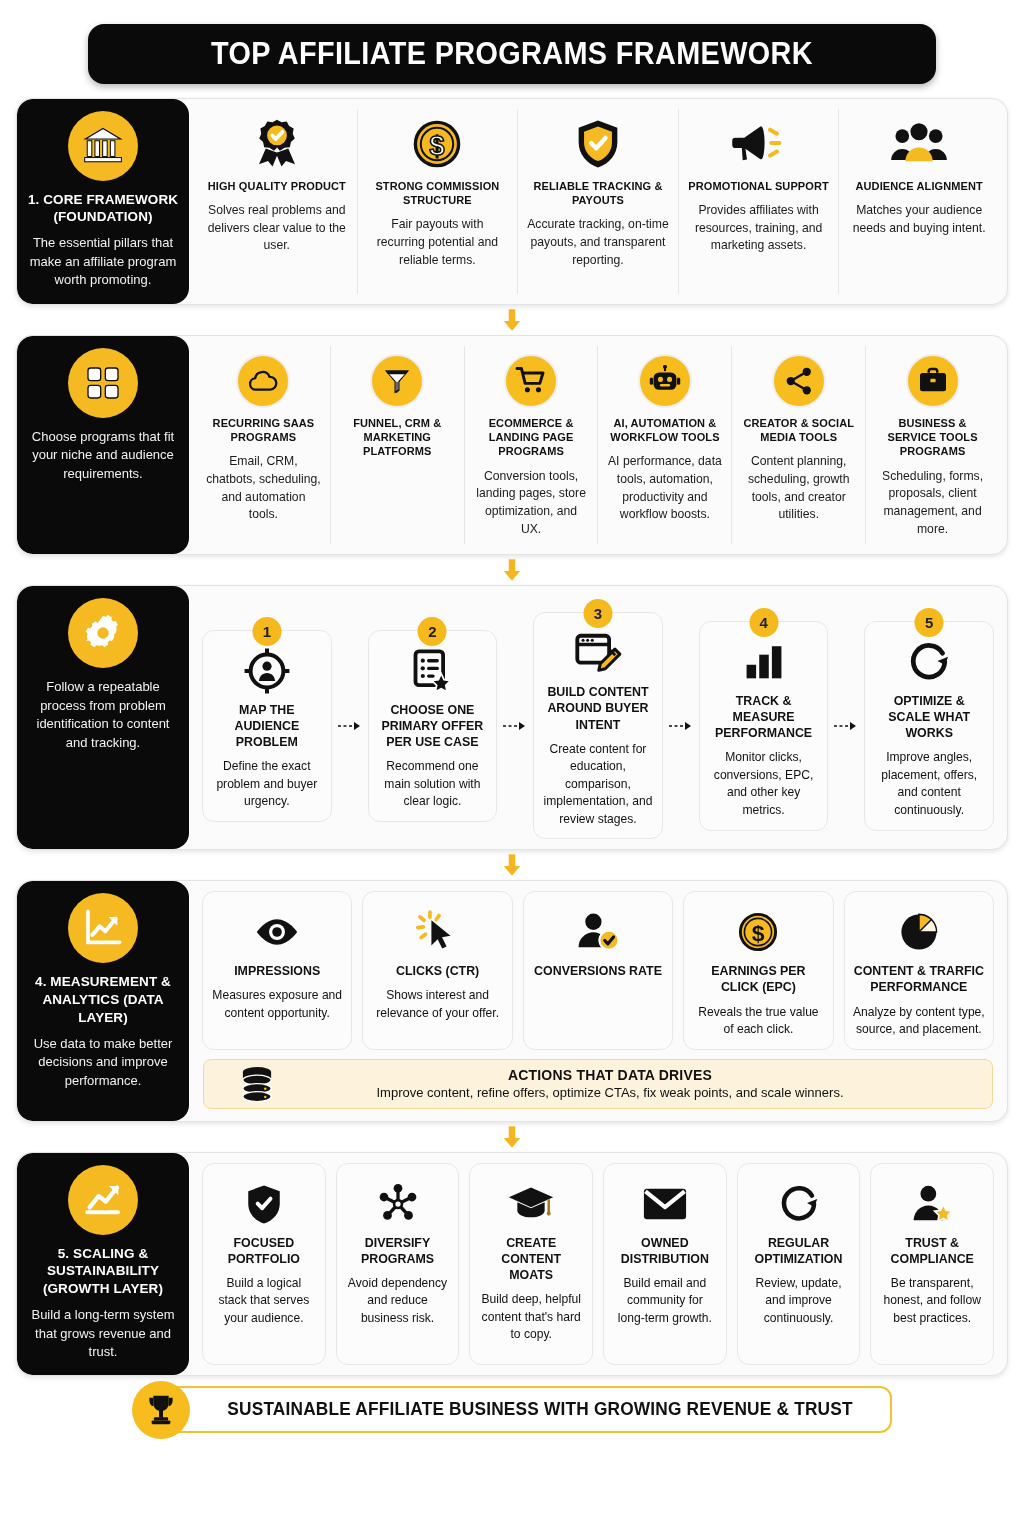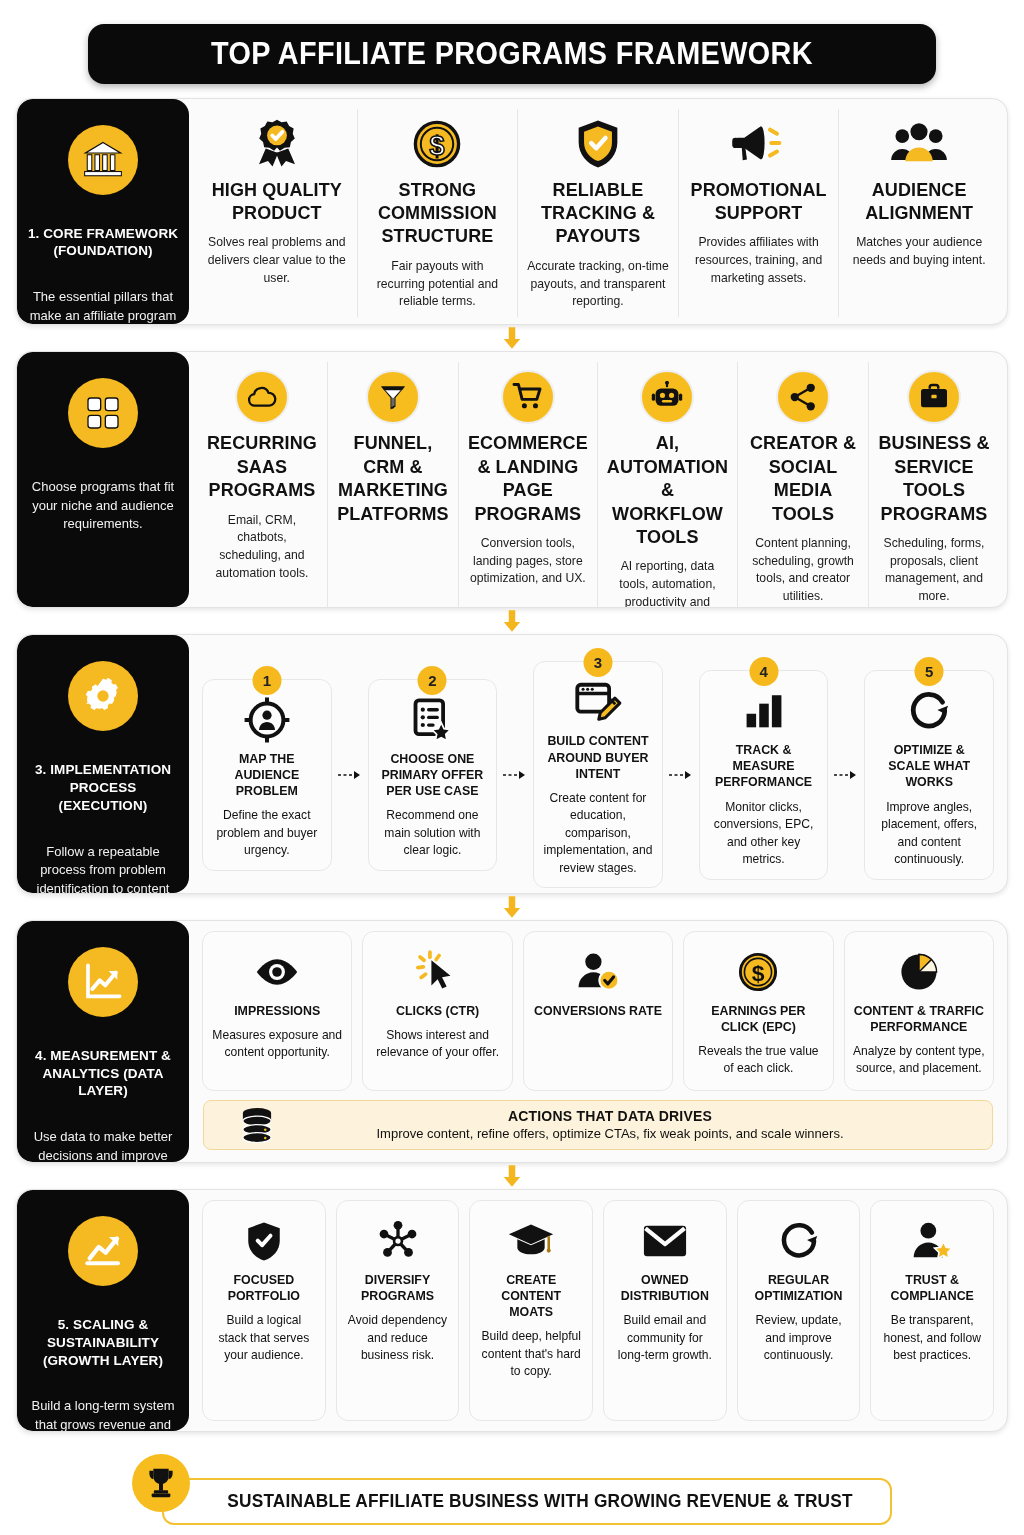--- a/index.html
+++ b/index.html
@@ -42,28 +42,27 @@
     box-shadow: 0 2px 5px rgba(0,0,0,0.10);
     width: 992px;
     margin: 0 auto;
   }
   .sec-left {
     width: 172px;
     flex: 0 0 172px;
     background: #0a0a0a;
     border-radius: 16px;
     color: #ffffff;
-    padding: 26px 10px 14px 10px;
+    padding: 12px 10px 14px 10px;
     display: flex;
     flex-direction: column;
     align-items: center;
     text-align: center;
     position: relative;
     z-index: 2;
-    gap: 20px;
   }
   .sec-left .badge-circle {
     width: 70px; height: 70px;
     border-radius: 50%;
     background: #f5b921;
     display: flex; align-items: center; justify-content: center;
     margin-bottom: 10px;
     flex: 0 0 auto;
   }
   .sec-left .sec-title {
@@ -93,21 +92,21 @@
     padding: 4px 9px 6px 9px;
     text-align: center;
     display: flex;
     flex-direction: column;
     align-items: center;
     border-right: 1px solid #e6e6e6;
   }
   .col:last-child { border-right: none; }
   .col .icon-wrap { height: 62px; display: flex; align-items: center; justify-content: center; margin-bottom: 4px; }
   .col .col-title {
-    font-size: 18px;
+    font-size: 11px;
     font-weight: bold;
     line-height: 1.3;
     letter-spacing: 0.1px;
     margin-bottom: 9px;
   }
   .col .col-desc {
     font-size: 12.2px;
     line-height: 1.45;
     color: #1b1b1b;
   }
@@ -185,21 +184,20 @@
     z-index: 2;
   }
   .footer .foot-bar {
     flex: 1 1 auto;
     margin-left: 30px;
     background: #ffffff;
     border: 2px solid #f3c232;
     border-radius: 12px;
     padding: 11px 18px 11px 44px;
     text-align: center;
-    margin-top: 36px;
   }
   .footer .foot-text {
     font-size: 18px; font-weight: bold; letter-spacing: 0.2px; white-space: nowrap;
     transform: scaleX(0.96);
   }
   svg { display: block; }
 </style>
 </head>
 <body>
 
@@ -360,21 +358,21 @@
                   <rect x="3.4" y="5.6" width="17.2" height="13" rx="4.2" fill="#111"></rect>
                   <circle cx="8.6" cy="10.8" r="1.9" fill="#F7BD1E"></circle>
                   <circle cx="15.4" cy="10.8" r="1.9" fill="#F7BD1E"></circle>
                   <rect x="8.2" y="14.2" width="7.6" height="1.9" rx="0.95" fill="#F7BD1E"></rect>
                   <rect x="0.6" y="9.4" width="2.4" height="5.4" rx="1.2" fill="#111"></rect>
                   <rect x="21" y="9.4" width="2.4" height="5.4" rx="1.2" fill="#111"></rect>
                 </svg>
               </div>
           </div>
           <div class="col-title">AI, AUTOMATION &amp; WORKFLOW TOOLS</div>
-          <div class="col-desc">AI reporting, data tools, automation, productivity and workflow boosts.</div>
+          <div class="col-desc">AI performance, data tools, automation, productivity and workflow boosts.</div>
         </div>
         <div class="col">
           <div class="icon-wrap">
             <div class="disc">
                 <svg width="30" height="30" viewBox="0 0 24 24">
                   <circle cx="18.2" cy="4.6" r="3.3" fill="#111"></circle>
                   <circle cx="5.4" cy="12" r="3.3" fill="#111"></circle>
                   <circle cx="18.2" cy="19.4" r="3.3" fill="#111"></circle>
                   <line x1="7.8" y1="10.6" x2="15.8" y2="6" stroke="#111" stroke-width="2"></line>
                   <line x1="7.8" y1="13.4" x2="15.8" y2="18" stroke="#111" stroke-width="2"></line>
@@ -409,21 +407,20 @@
   </div>
 
   <div class="section">
     <div class="sec-left">
       <div class="badge-circle">
         <svg width="40" height="40" viewBox="0 0 24 24">
             <path d="M12 1.6l2 .6.9-1.1 2.4 1.4-.3 1.4 1.2 1.2 1.4-.3 1.4 2.4-1.1.9.3 2-.6 2-1.1.9.3 1.4-1.4 2.4-1.4-.3-1.2 1.2.3 1.4-2.4 1.4-.9-1.1-2 .3-2-.3-.9 1.1-2.4-1.4.3-1.4-1.2-1.2-1.4.3L1.6 17l1.1-.9-.3-2 .3-2-1.1-.9 1.4-2.4 1.4.3L5.6 7.9l-.3-1.4L7.7 5l.9 1.1z" fill="#fff"></path>
             <circle cx="12" cy="12" r="3.4" fill="#F5B921"></circle>
           </svg>
       </div>
-      <div class="sec-title">3. IMPLEMENTATION PROCESS (EXECUTION)</div>
       <div class="sec-desc">Follow a repeatable process from problem identification to content and tracking.</div>
     </div>
     <div class="sec-right">
       <div class="step-wrap">
         <div class="card">
           <div class="num-badge">1</div>
           <div class="icon-wrap">
             <svg width="48" height="48" viewBox="0 0 24 24">
                 <circle cx="12" cy="12" r="8.2" fill="none" stroke="#111" stroke-width="2"></circle>
                 <line x1="12" y1="0.8" x2="12" y2="4.4" stroke="#111" stroke-width="2"></line>

